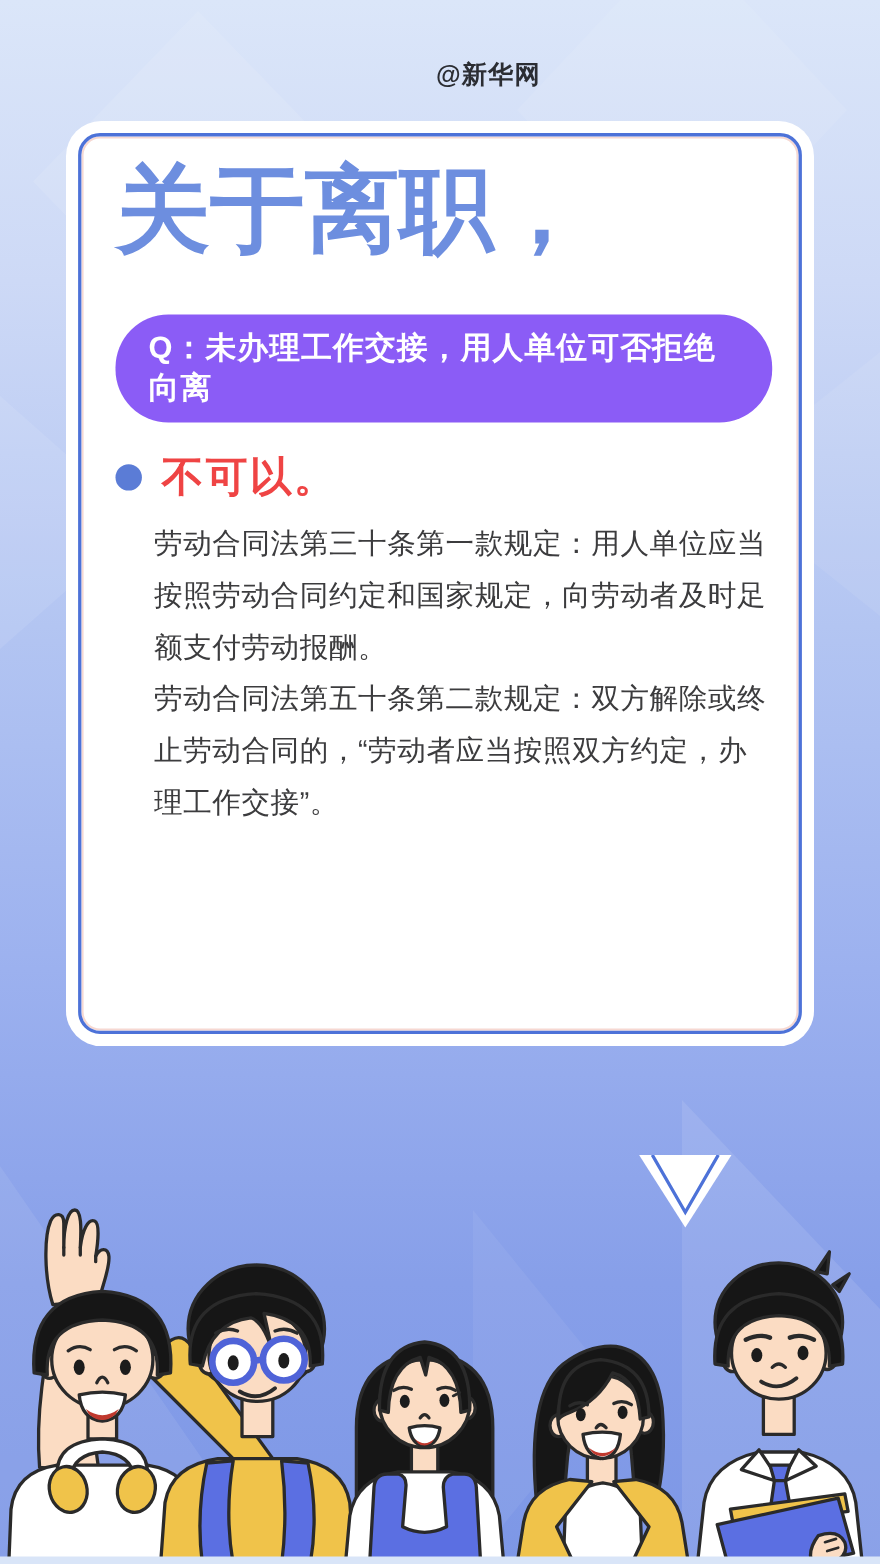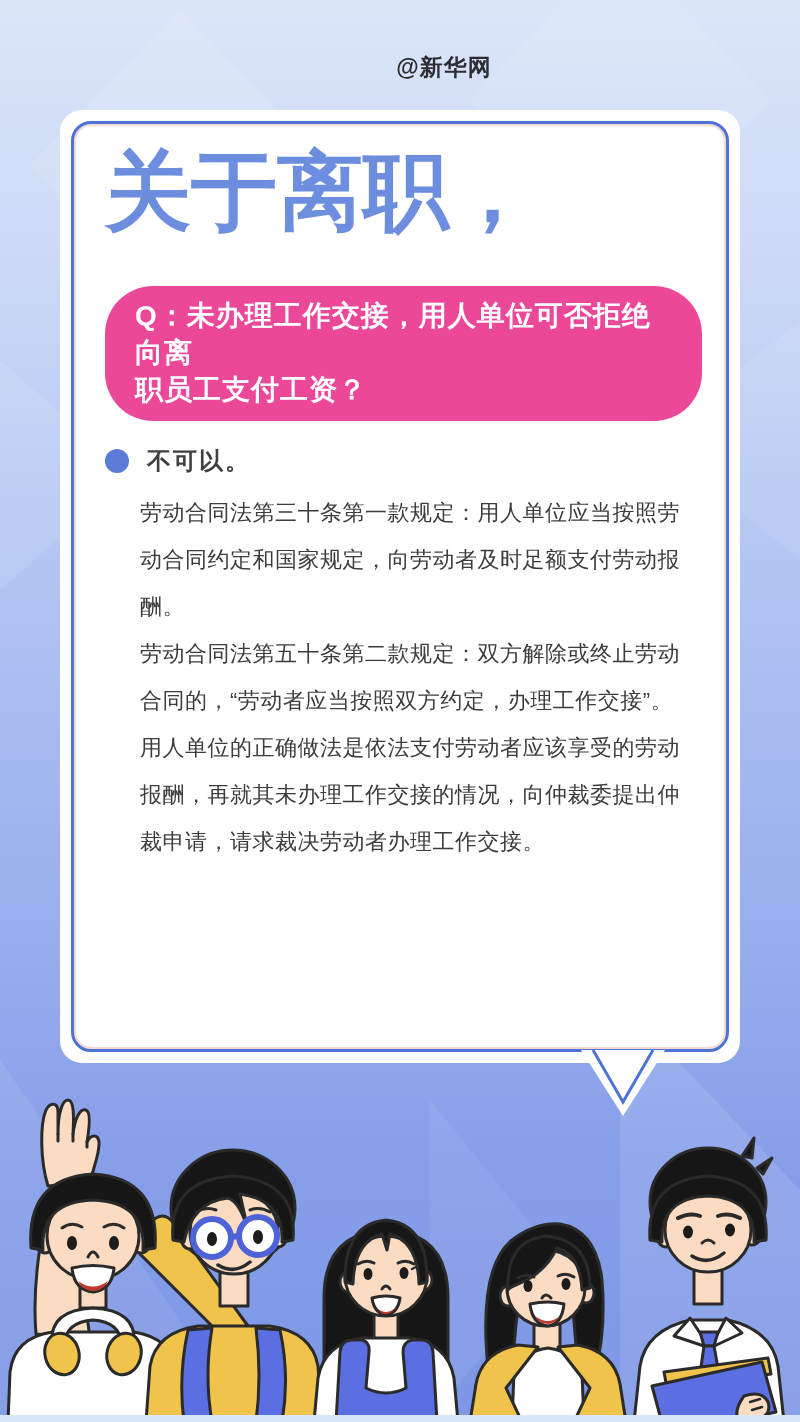--- a/index.html
+++ b/index.html
@@ -7,41 +7,41 @@
     width:800px;height:1422px;position:relative;overflow:hidden;
     font-family:"Liberation Sans","DejaVu Sans",sans-serif;
     background:linear-gradient(180deg,#dbe6f9 0%,#cdd9f6 18%,#b3c5f2 40%,#9cb1ef 62%,#879fe9 82%,#7d97e6 100%);
   }
   .bg-pattern{position:absolute;inset:0;z-index:0;pointer-events:none;}
   .watermark{
     position:absolute;top:52px;left:0;width:100%;text-align:center;
     font-size:23px;font-weight:700;color:#2b2d33;z-index:3;letter-spacing:1px;margin-left:44px;
   }
   .card{
-    position:absolute;left:60px;top:110px;width:680px;height:953px;
-    background:#ffffff;border-radius:22px;z-index:2;
+    position:absolute;left:60px;top:110px;width:680px;height:841px;
+    background:#ffffff;border-radius:32px;z-index:2;
     box-sizing:border-box;padding:36px 38px 0 45px;
   }
   .card-border{
     position:absolute;inset:11px;border:3px solid #4d72d8;border-radius:20px;
     box-shadow:inset 0 0 0 2px #f6d8d2;pointer-events:none;
   }
   .bubble-tail{position:absolute;left:575px;top:1050px;z-index:2;}
   .title{color:#6d8edf;font-weight:800;line-height:90px;font-size:86px;letter-spacing:0;}
   .title-line1{display:flex;justify-content:space-between;}
   .question-pill{
-    margin-top:50px;background:#ec4899;border-radius:48px;color:#ffffff;
+    margin-top:50px;background:#8b5cf6;border-radius:48px;color:#ffffff;
     padding:11px 26px 13px 30px;font-size:28px;font-weight:700;line-height:37px;
     letter-spacing:1px;
   }
   .answer-row{margin-top:24px;display:flex;align-items:center;gap:18px;}
   .answer-bullet{width:24px;height:24px;border-radius:50%;background:#5b7cd6;flex:0 0 auto;}
-  .answer-label{color:#404040;font-size:24px;font-weight:700;letter-spacing:2px;}
+  .answer-label{color:#ef4444;font-size:38px;font-weight:700;letter-spacing:2px;}
   .paragraphs{margin:12px 0 0 35px;width:562px;}
-  .paragraphs p{margin:0;font-size:22px;line-height:47px;color:#3c3c3e;letter-spacing:0.5px;}
+  .paragraphs p{margin:0;font-size:26px;line-height:47px;color:#3c3c3e;letter-spacing:0.5px;}
   .bottom-strip{position:absolute;left:0;bottom:0;width:800px;height:7px;background:#d9e5f8;z-index:4;}
   .illustration{position:absolute;left:0;top:1090px;z-index:1;}
 </style>
 </head>
 <body>
 
 <svg class="bg-pattern" width="800" height="1422" viewBox="0 0 800 1422">
   <polygon points="180,10 330,165 180,320 30,165" fill="#ffffff" opacity="0.10"></polygon>
   <polygon points="620,-60 770,100 620,260 470,100" fill="#ffffff" opacity="0.08"></polygon>
   <polygon points="0,360 130,475 0,590" fill="#ffffff" opacity="0.09"></polygon>
@@ -57,32 +57,30 @@
   <div class="card-border"></div>
 
   <div class="title">
     <div class="title-line1">
       <span>关于离职，</span>
     </div>
   </div>
 
   <div class="question-pill">
     <div>Q：未办理工作交接，用人单位可否拒绝向离</div>
-    <div>职员工支付工资？</div>
   </div>
 
   <div class="answer-row">
     <span class="answer-bullet"></span>
     <span class="answer-label">不可以。</span>
   </div>
 
   <div class="paragraphs">
     <p>劳动合同法第三十条第一款规定：用人单位应当按照劳动合同约定和国家规定，向劳动者及时足额支付劳动报酬。</p>
     <p>劳动合同法第五十条第二款规定：双方解除或终止劳动合同的，“劳动者应当按照双方约定，办理工作交接”。</p>
-    <p>用人单位的正确做法是依法支付劳动者应该享受的劳动报酬，再就其未办理工作交接的情况，向仲裁委提出仲裁申请，请求裁决劳动者办理工作交接。</p>
   </div>
 </div>
 
 <svg class="bubble-tail" width="96" height="70" viewBox="0 0 96 70">
   <polygon points="6,0 90,0 48,66" fill="#ffffff"></polygon>
   <polyline points="18,0 48,52 78,0" fill="none" stroke="#4d72d8" stroke-width="3"></polyline>
 </svg>
 
 <svg class="illustration" width="800" height="332" viewBox="0 0 800 332">
   <g stroke="#2a2a2a" stroke-width="3" stroke-linejoin="round" stroke-linecap="round">

